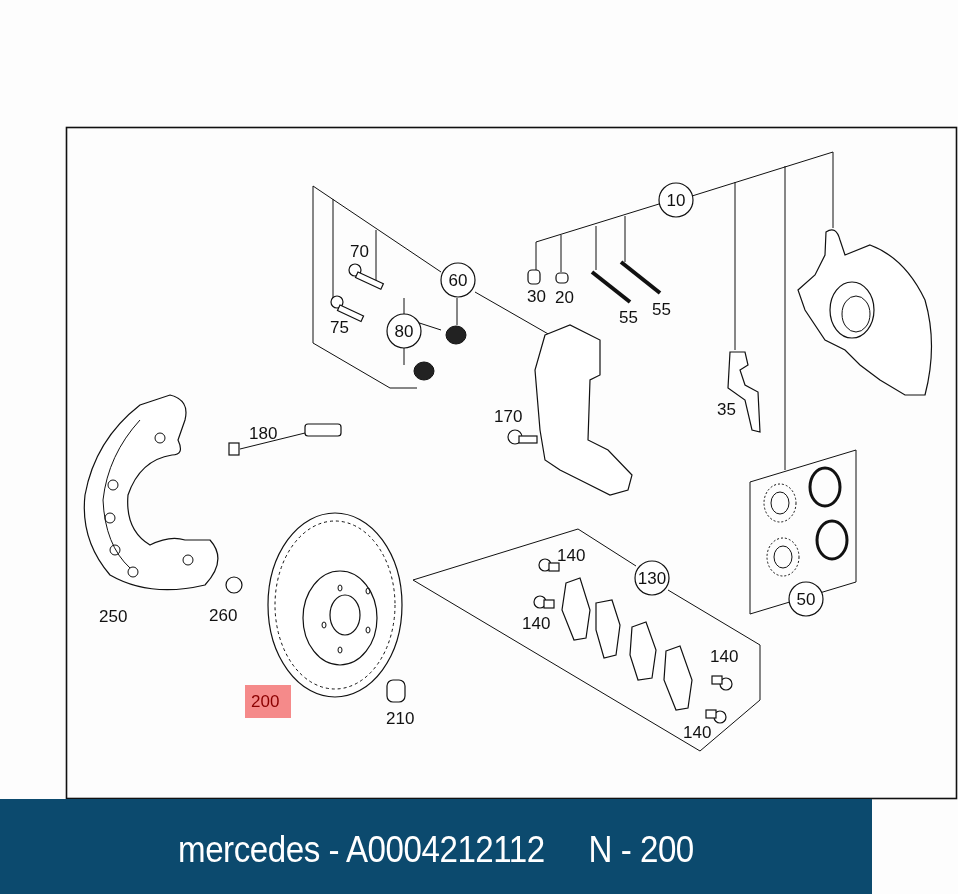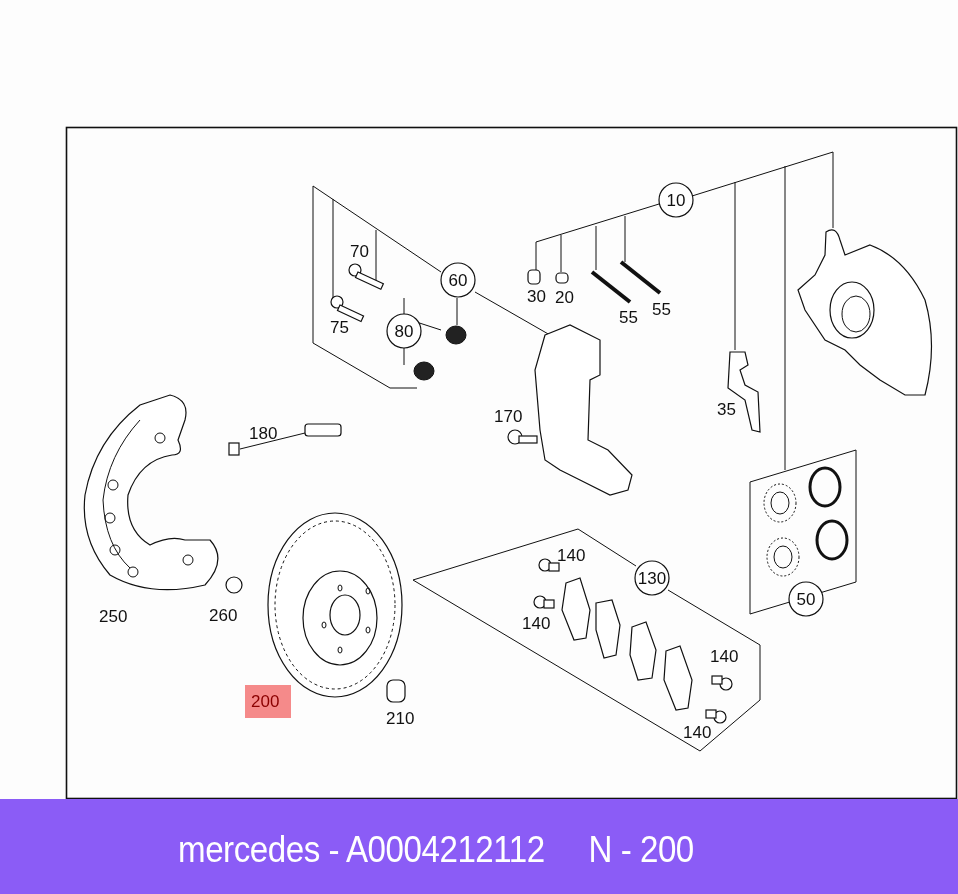--- a/index.html
+++ b/index.html
@@ -1,18 +1,18 @@
 <!DOCTYPE html>
 <html><head>
 <meta charset="utf-8">
 <style>
   html, body { margin:0; padding:0; }
   body { width:958px; height:894px; background:#fdfdfd; position:relative; overflow:hidden; font-family:"Liberation Sans", sans-serif; }
   #diagram { position:absolute; left:0; top:0; width:958px; height:894px; }
-  .footer { position:absolute; left:0; top:799px; width:958px; height:95px; background:#8b5cf6; color:#ffffff; }
+  .footer { position:absolute; left:0; top:799px; width:872px; height:95px; background:#0c4a6e; color:#ffffff; }
   .footer-text { position:absolute; left:178px; top:30px; font-size:36px; letter-spacing:-0.5px; white-space:pre; font-family:"Liberation Sans", sans-serif; transform:scaleX(0.92); transform-origin:left top; }
   .lbl { font-family:"Liberation Sans", sans-serif; font-size:17px; fill:#111; }
   .callout-text { font-family:"Liberation Sans", sans-serif; font-size:17px; fill:#111; text-anchor:middle; }
   .hl { fill:#f58a8a; }
   .hl-text { fill:#8b0000; }
   .part { fill:#fff; stroke:#111; stroke-width:1.2; }
   .thin { fill:none; stroke:#111; stroke-width:1; }
   .dark { fill:#222; stroke:#111; }
 </style>
 </head>

